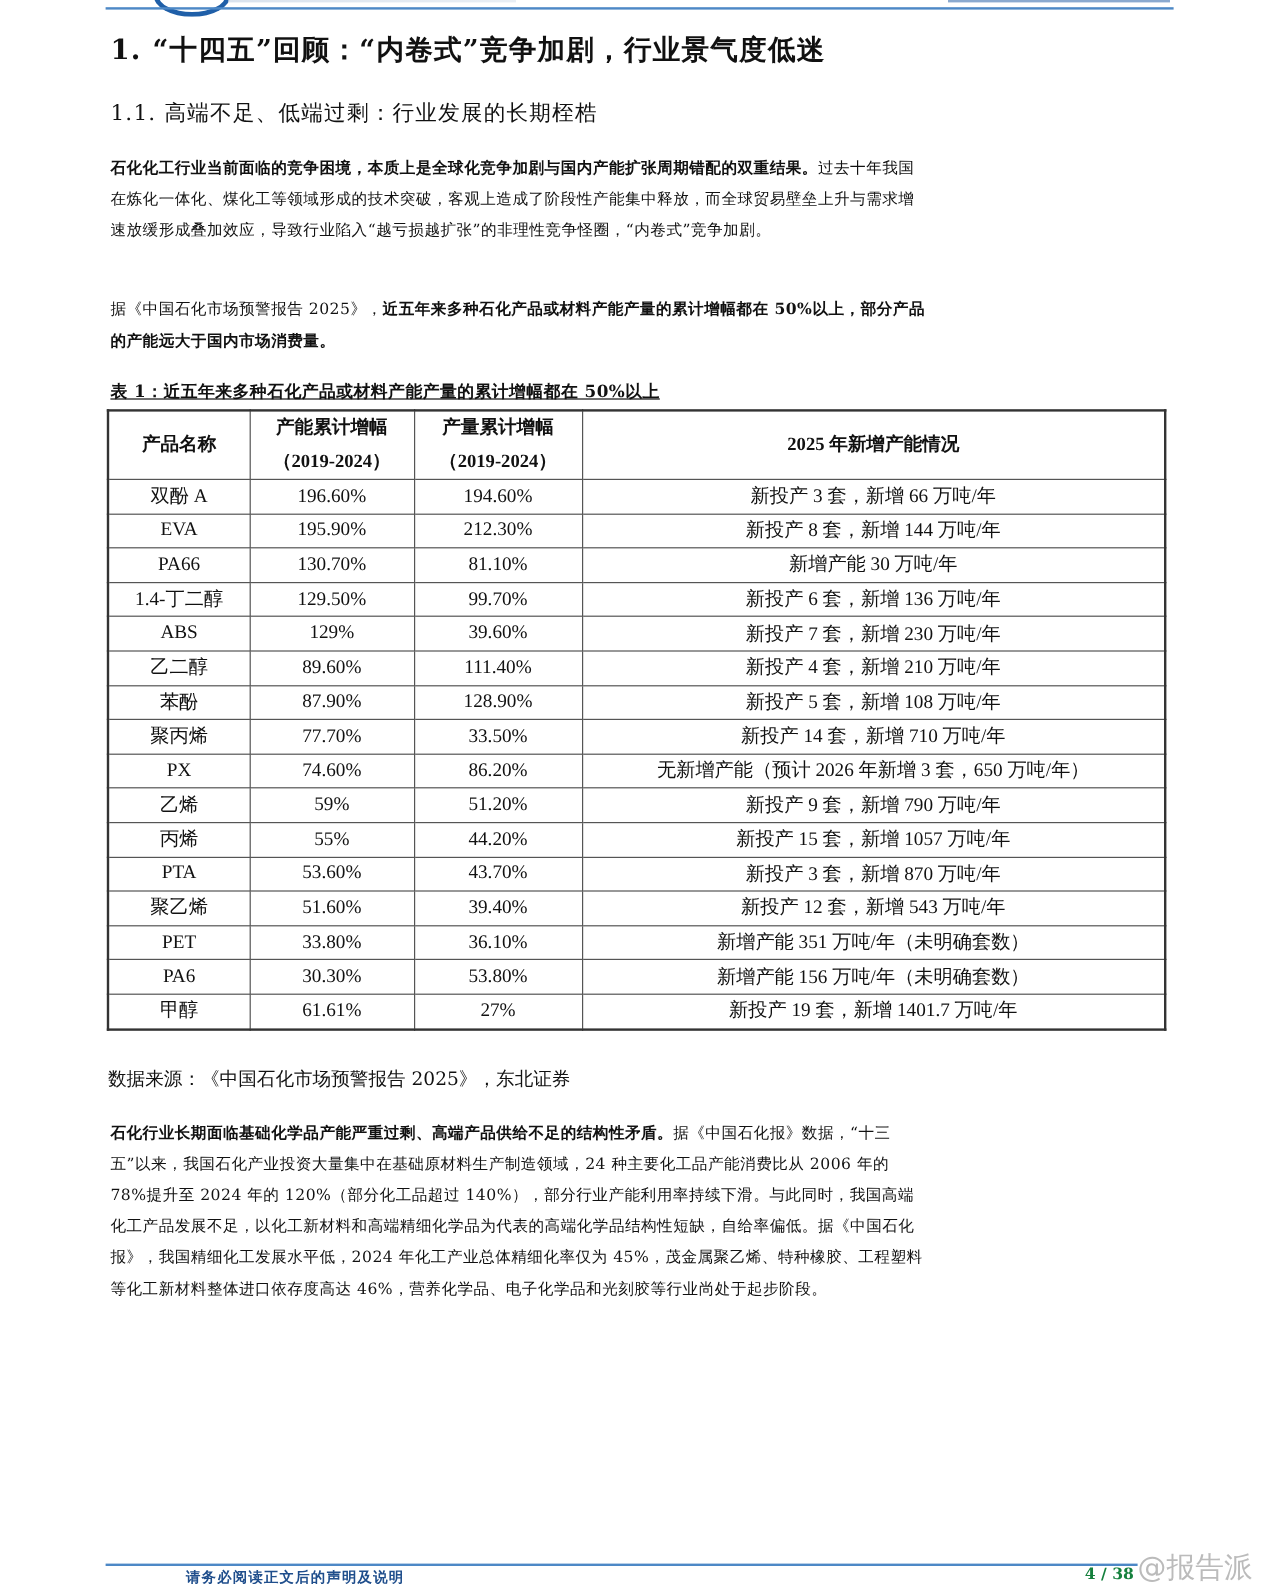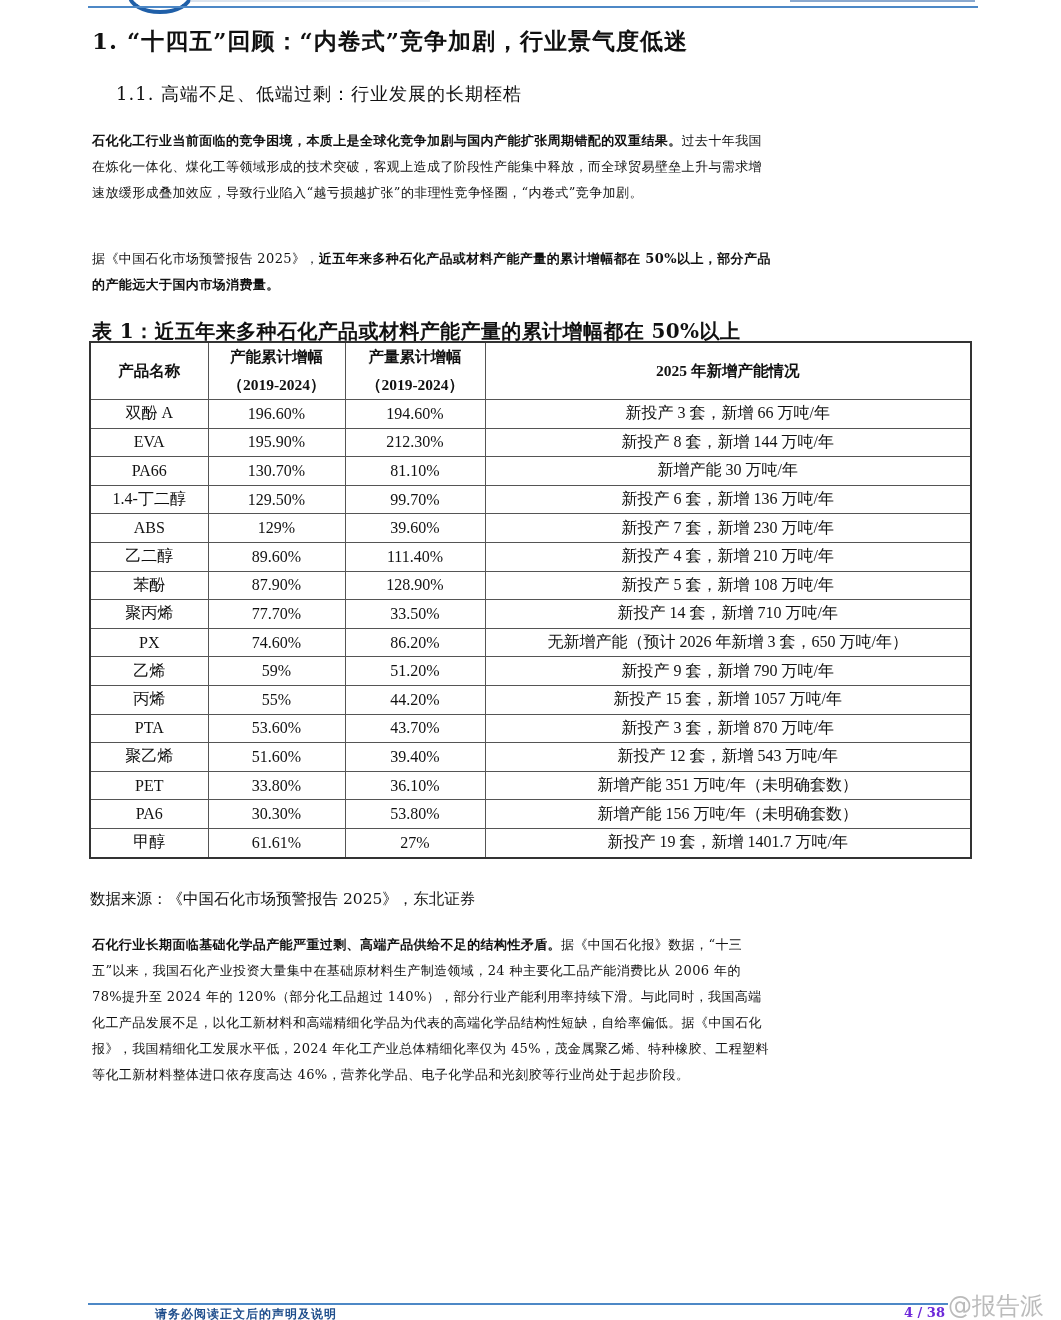--- a/index.html
+++ b/index.html
@@ -17,43 +17,43 @@
     }
     .header-right-text {
       position: absolute; left: 790px; top: -6px; width: 185px; height: 8px;
       background: #2a63a8; opacity: .55;
     }
     .header-rule { position: absolute; left: 88px; top: 6px; width: 890px; height: 2px; background: #4d88c6; }
     .h1 {
       position: absolute; left: 92px; top: 26px; font-size: 23px; font-weight: bold;
       letter-spacing: 1px; font-family: "DejaVu Serif", serif; text-align: right;
     }
-    .h2 { position: absolute; left: 92px; top: 82px; font-size: 18px; letter-spacing: 1px; font-family: "DejaVu Serif", serif; margin-left: 24px; }
+    .h2 { position: absolute; left: 92px; top: 82px; font-size: 18px; letter-spacing: 1px; font-family: "DejaVu Serif", serif; }
     .para { position: absolute; left: 92px; width: 680px; font-size: 13px; line-height: 26px; letter-spacing: 0.4px; }
     .para b { font-weight: bold; }
     #p1 { top: 128px; }
     #p2 { top: 246px; }
     #p3 { top: 932px; }
-    .caption { position: absolute; left: 92px; top: 318px; font-size: 20px; font-weight: bold; letter-spacing: 0.4px; }
+    .caption { position: absolute; left: 92px; top: 318px; font-size: 14px; font-weight: bold; letter-spacing: 0.4px; text-decoration: underline; }
     table.data {
       position: absolute; left: 89px; top: 341px; width: 883px;
       border-collapse: collapse; font-family: "Liberation Serif", serif; font-size: 16px;
       border: 2px solid #333;
       padding-left: 43px;
     }
     table.data th, table.data td { border: 1px solid #555; text-align: center; padding: 0; }
     table.data th { font-weight: bold; height: 56px; line-height: 28px; font-size: 15.5px; }
     table.data td { height: 27.6px; }
     table.data col.c1 { width: 118px; }
     table.data col.c2 { width: 137px; }
     table.data col.c3 { width: 140px; }
     .source { position: absolute; left: 90px; top: 889px; font-size: 15.5px; }
     .footer-rule { position: absolute; left: 88px; top: 1303px; width: 860px; height: 2px; background: #4d88c6; }
     .footer-left { position: absolute; left: 155px; top: 1306px; font-size: 12px; font-weight: bold; color: #1f4e8c; letter-spacing: 1px; }
-    .footer-page { position: absolute; left: 904px; top: 1305px; font-size: 13px; font-weight: bold; color: #6d28d9; }
+    .footer-page { position: absolute; left: 904px; top: 1305px; font-size: 13px; font-weight: bold; color: #15803d; }
     .watermark { position: absolute; left: 948px; top: 1290px; font-size: 24px; color: #bbbbbb; font-family: "DejaVu Sans", sans-serif; }
   </style>
 </head>
 <body>
 
 <div class="header-logo"></div>
 <div class="header-left-text"></div>
 <div class="header-right-text"></div>
 <div class="header-rule"></div>
 

